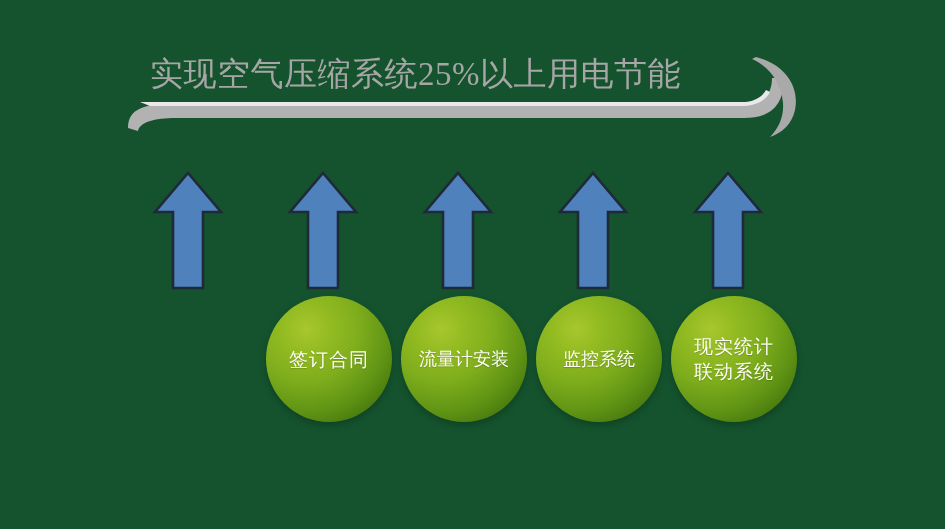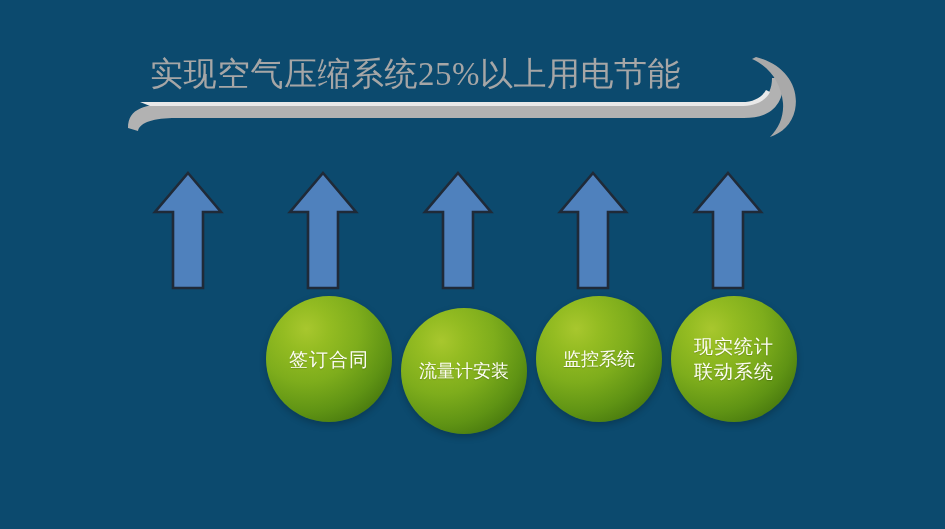--- a/index.html
+++ b/index.html
@@ -8,21 +8,21 @@
     padding: 0;
     background: #ffffff;
   }
   body {
     font-family: "Liberation Sans", sans-serif;
   }
   #stage {
     position: relative;
     width: 945px;
     height: 529px;
-    background: #0c4a6e;
+    background: #14532d;
     overflow: hidden;
   }
 
   
   #title-banner {
     position: absolute;
     left: 0;
     top: 0;
     width: 945px;
     height: 150px;
@@ -141,21 +141,21 @@
 
   <svg class="arrow" style="left:692px; top:170px;" viewBox="0 0 72 122">
     <polygon points="36,3 69,42 51,42 51,118 21,118 21,42 3,42" fill="#4f81bd" stroke="#1f2a38" stroke-width="2.6" stroke-linejoin="miter"></polygon>
   </svg>
 
 
   <div class="node-circle" style="left:266px; top:296px;">
     <span class="node-label">签订合同</span>
   </div>
 
-  <div class="node-circle" style="left:401px; top:308px;justify-content:center;">
+  <div class="node-circle" style="left:401px; top:296px;justify-content:center;">
     <span class="node-label wide">流量计安装</span>
   </div>
 
   <div class="node-circle" style="left:536px; top:296px;">
     <span class="node-label wide">监控系统</span>
   </div>
 
   <div class="node-circle" style="left:671px; top:296px;">
     <span class="node-label">现实统计
 联动系统</span>

